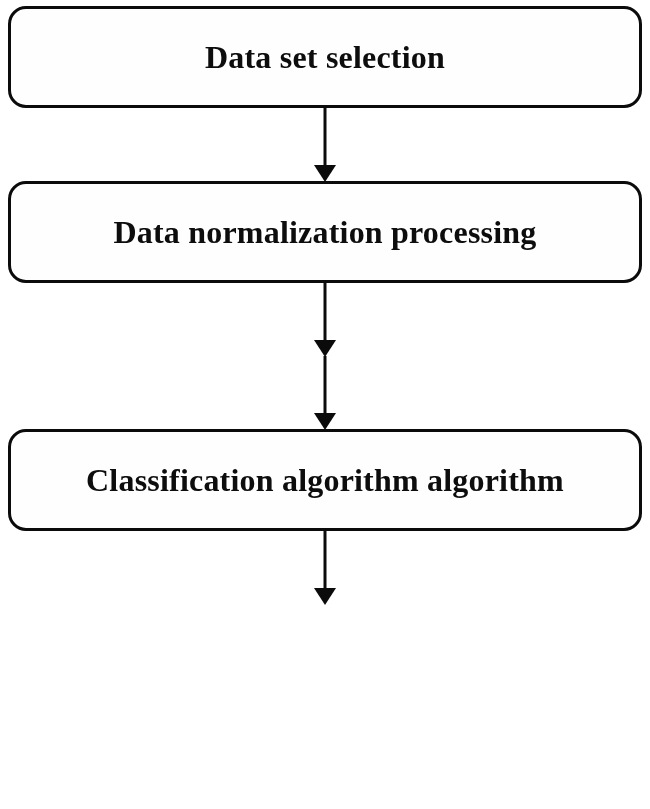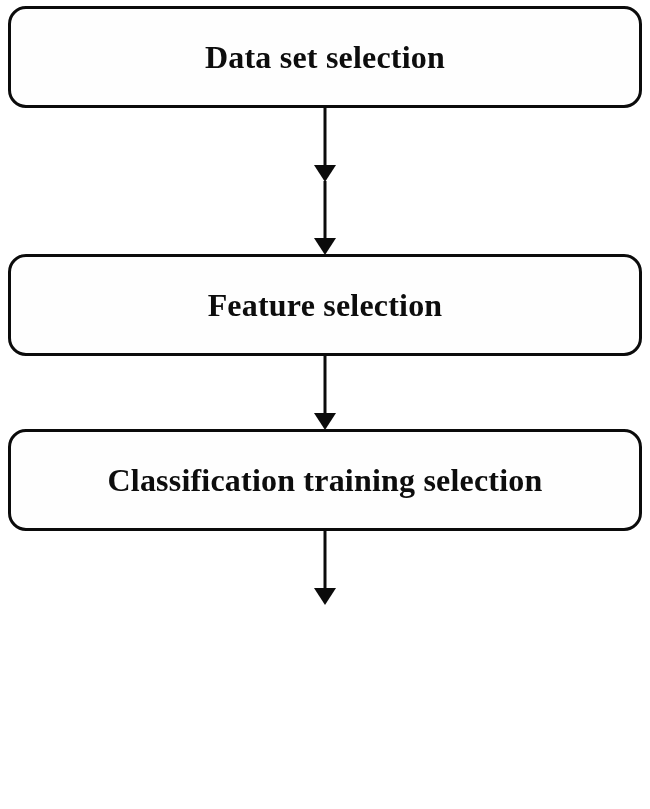--- a/index.html
+++ b/index.html
@@ -62,41 +62,41 @@
       <span class="label">Data set selection</span>
     </div>
 
     <div class="connector">
       <svg width="26" height="74" viewBox="0 0 26 74">
         <line x1="13" y1="0" x2="13" y2="59" stroke="#0b0b0b" stroke-width="3"></line>
         <polygon points="2,57 24,57 13,74" fill="#0b0b0b"></polygon>
       </svg>
     </div>
 
+    <div class="flow-box">
+      <span class="label">Data normalization processing</span>
+    </div>
+
+    <div class="connector">
+      <svg width="26" height="74" viewBox="0 0 26 74">
+        <line x1="13" y1="0" x2="13" y2="59" stroke="#0b0b0b" stroke-width="3"></line>
+        <polygon points="2,57 24,57 13,74" fill="#0b0b0b"></polygon>
+      </svg>
+    </div>
+
 
     <div class="connector">
       <svg width="26" height="74" viewBox="0 0 26 74">
         <line x1="13" y1="0" x2="13" y2="59" stroke="#0b0b0b" stroke-width="3"></line>
         <polygon points="2,57 24,57 13,74" fill="#0b0b0b"></polygon>
       </svg>
     </div>
 
     <div class="flow-box">
-      <span class="label">Feature selection</span>
-    </div>
-
-    <div class="connector">
-      <svg width="26" height="74" viewBox="0 0 26 74">
-        <line x1="13" y1="0" x2="13" y2="59" stroke="#0b0b0b" stroke-width="3"></line>
-        <polygon points="2,57 24,57 13,74" fill="#0b0b0b"></polygon>
-      </svg>
-    </div>
-
-    <div class="flow-box">
-      <span class="label">Classification training selection</span>
+      <span class="label">Classification algorithm algorithm</span>
     </div>
 
     <div class="connector">
       <svg width="26" height="74" viewBox="0 0 26 74">
         <line x1="13" y1="0" x2="13" y2="59" stroke="#0b0b0b" stroke-width="3"></line>
         <polygon points="2,57 24,57 13,74" fill="#0b0b0b"></polygon>
       </svg>
     </div>
 
 

